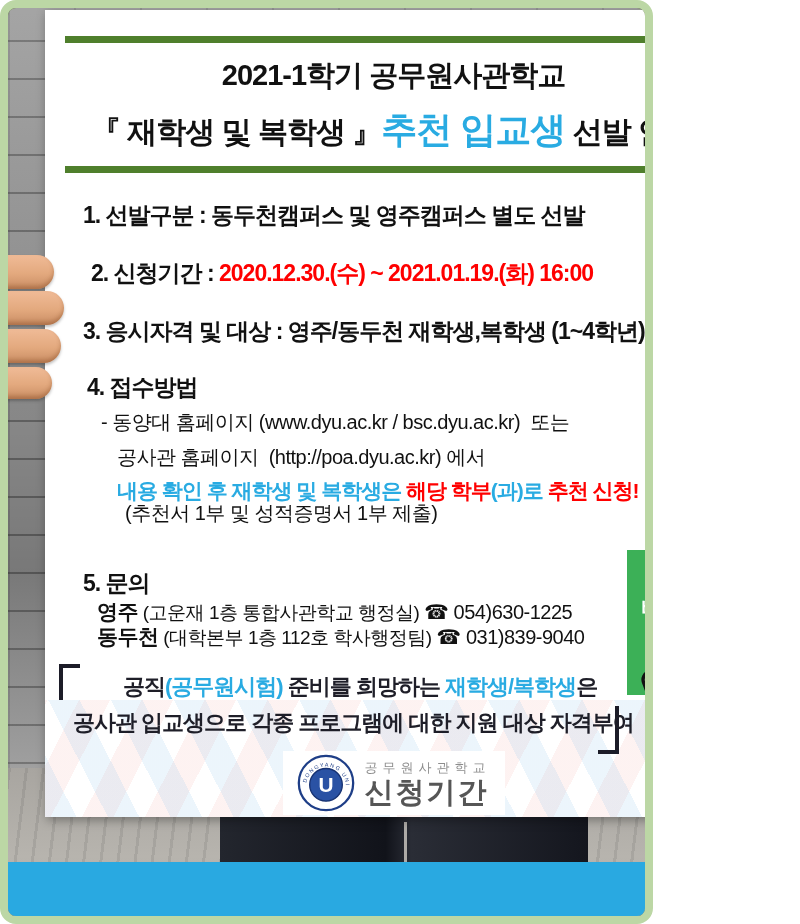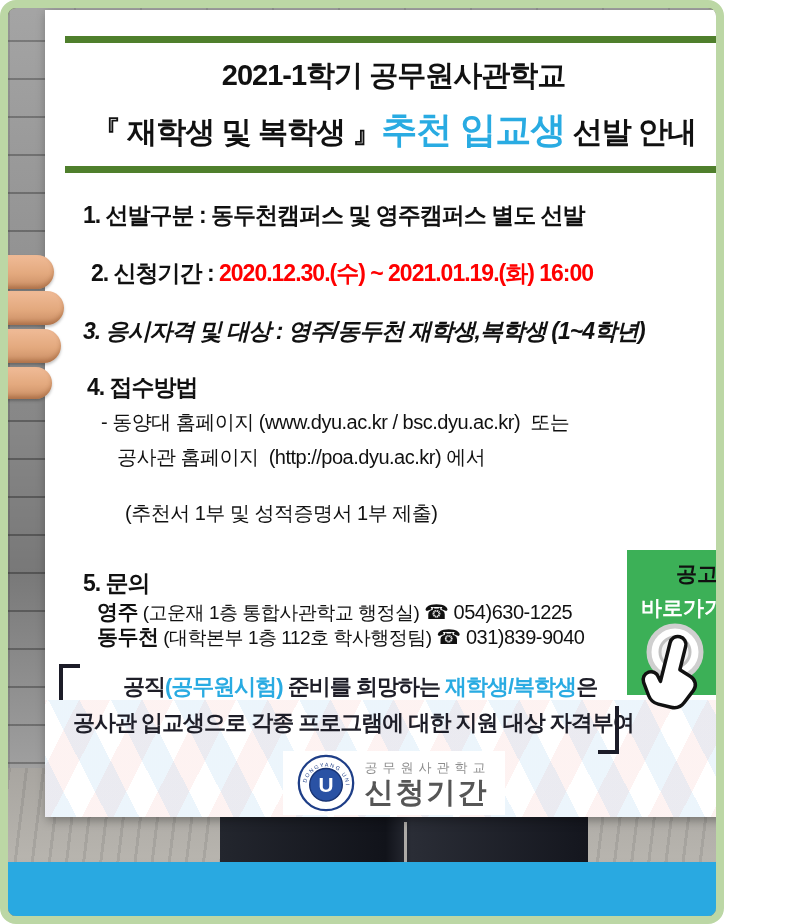--- a/index.html
+++ b/index.html
@@ -1,18 +1,18 @@
 <!DOCTYPE html>
 <html><head>
 <meta charset="utf-8">
 <style>
   html,body{margin:0;padding:0;background:#fff;}
   body{font-family:"Liberation Sans","DejaVu Sans",sans-serif;}
   .frame{
-    position:relative;width:724px;height:924px;box-sizing:border-box;
+    position:relative;width:653px;height:924px;box-sizing:border-box;
     border:8px solid #bcd7a5;border-radius:16px;overflow:hidden;background:#4d7c0f;
   }
   
   .wall{
     position:absolute;inset:0;
     background-color:#9a9a9a;
     background-image:
       linear-gradient(180deg,rgba(255,255,255,.10) 0%,rgba(0,0,0,.12) 45%,rgba(0,0,0,.22) 62%,rgba(255,255,255,.08) 85%),
       repeating-linear-gradient(0deg,rgba(70,70,70,.55) 0 2px,transparent 2px 38px),
       repeating-linear-gradient(90deg,rgba(90,90,90,.28) 0 2px,transparent 2px 66px);
@@ -62,21 +62,21 @@
   .rule-mid{top:156px;}
   .title1{position:absolute;left:0;right:0;top:46px;text-align:center;font-size:29px;font-weight:bold;color:#111;letter-spacing:-1px;}
   .title2{position:absolute;left:0;right:0;top:96px;text-align:center;font-weight:bold;color:#111;font-size:30px;letter-spacing:-1px;white-space:nowrap;}
   .title2 .hl{color:#29abe2;font-size:36px;}
 
   .line{position:absolute;color:#111;white-space:pre-wrap;}
   .it-bold{font-size:23px;font-weight:bold;letter-spacing:-1px;}
   .item1{left:38px;top:190px;}
   .item2{left:46px;top:248px;}
   .item2 .red{color:#ff0000;}
-  .item3{left:38px;top:306px;font-style:italic;}
+  .item3{left:38px;top:306px;}
   .item4t{left:42px;top:362px;}
   .sub{font-size:20px;letter-spacing:-0.5px;}
   .i4l1{left:56px;top:399px;}
   .i4l2{left:72px;top:434px;}
   .i4l3{left:72px;top:467px;font-size:21px;font-weight:bold;letter-spacing:-1px;}
   .i4l3 .blue{color:#29abe2;}
   .i4l3 .red{color:#ff0000;}
   .i4l4{left:72px;top:490px;margin-left:8px;}
   .item5t{left:38px;top:558px;}
   .contact{font-size:19px;letter-spacing:-0.5px;}
@@ -155,20 +155,21 @@
 
     <div class="line it-bold item1">1. 선발구분 : 동두천캠퍼스 및 영주캠퍼스 별도 선발</div>
 
     <div class="line it-bold item2"><span>2. 신청기간 : </span><span class="red">2020.12.30.(수) ~ 2021.01.19.(화) 16:00</span></div>
 
     <div class="line it-bold item3">3. 응시자격 및 대상 : 영주/동두천 재학생,복학생 (1~4학년)</div>
 
     <div class="line it-bold item4t">4. 접수방법</div>
     <div class="line sub i4l1">- 동양대 홈페이지 (www.dyu.ac.kr / bsc.dyu.ac.kr)  또는</div>
     <div class="line sub i4l2">공사관 홈페이지  (http://poa.dyu.ac.kr) 에서</div>
+    <div class="line i4l3"><span class="blue">내용 확인 후 재학생 및 복학생은 </span><span class="red">해당 학부</span><span class="blue">(과)로</span><span class="red"> 추천 신청!</span></div>
     <div class="line sub i4l4">(추천서 1부 및 성적증명서 1부 제출)</div>
 
     <div class="line it-bold item5t">5. 문의</div>
     <div class="line contact c1"><span class="campus">영주</span><span> (고운재 1층 통합사관학교 행정실) </span><span class="phone-icon">☎</span><span class="phone"> 054)630-1225</span></div>
     <div class="line contact c2"><span class="campus">동두천</span><span> (대학본부 1층 112호 학사행정팀) </span><span class="phone-icon">☎</span><span class="phone"> 031)839-9040</span></div>
 
     <div class="notice-btn">
       <div class="l1">공고문</div>
       <div class="l2">바로가기</div>
       <svg class="touch-icon" viewBox="0 0 130 120">

